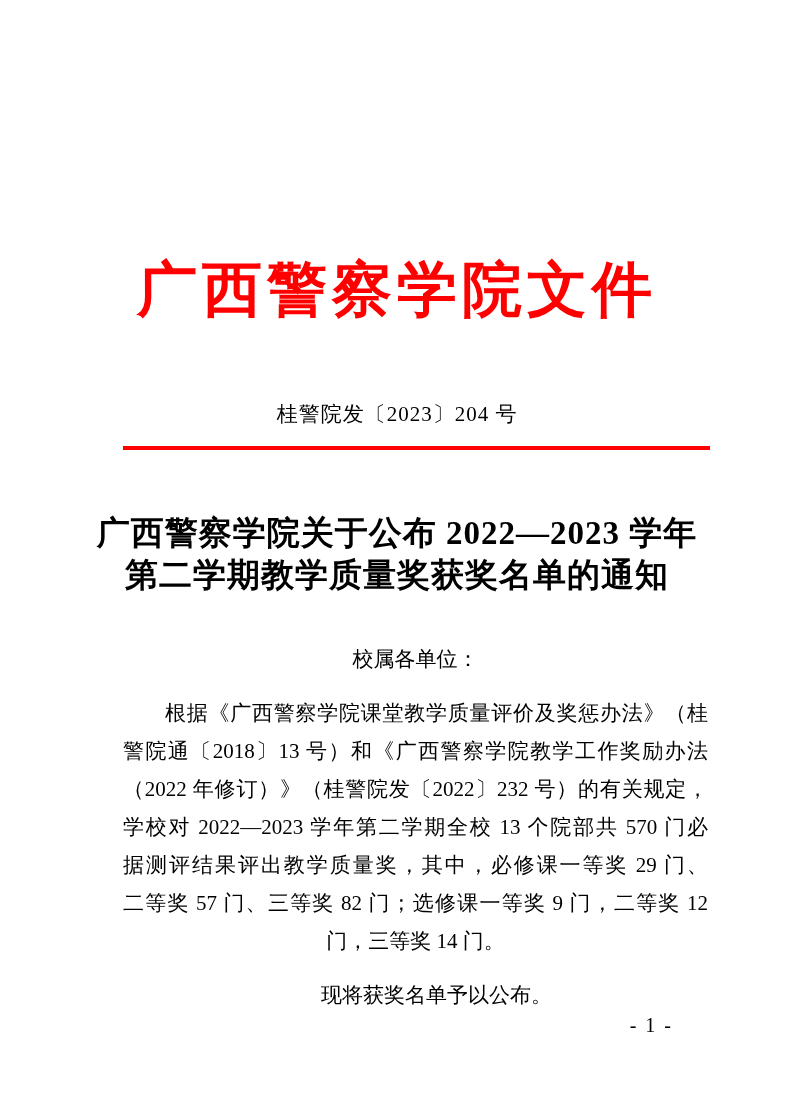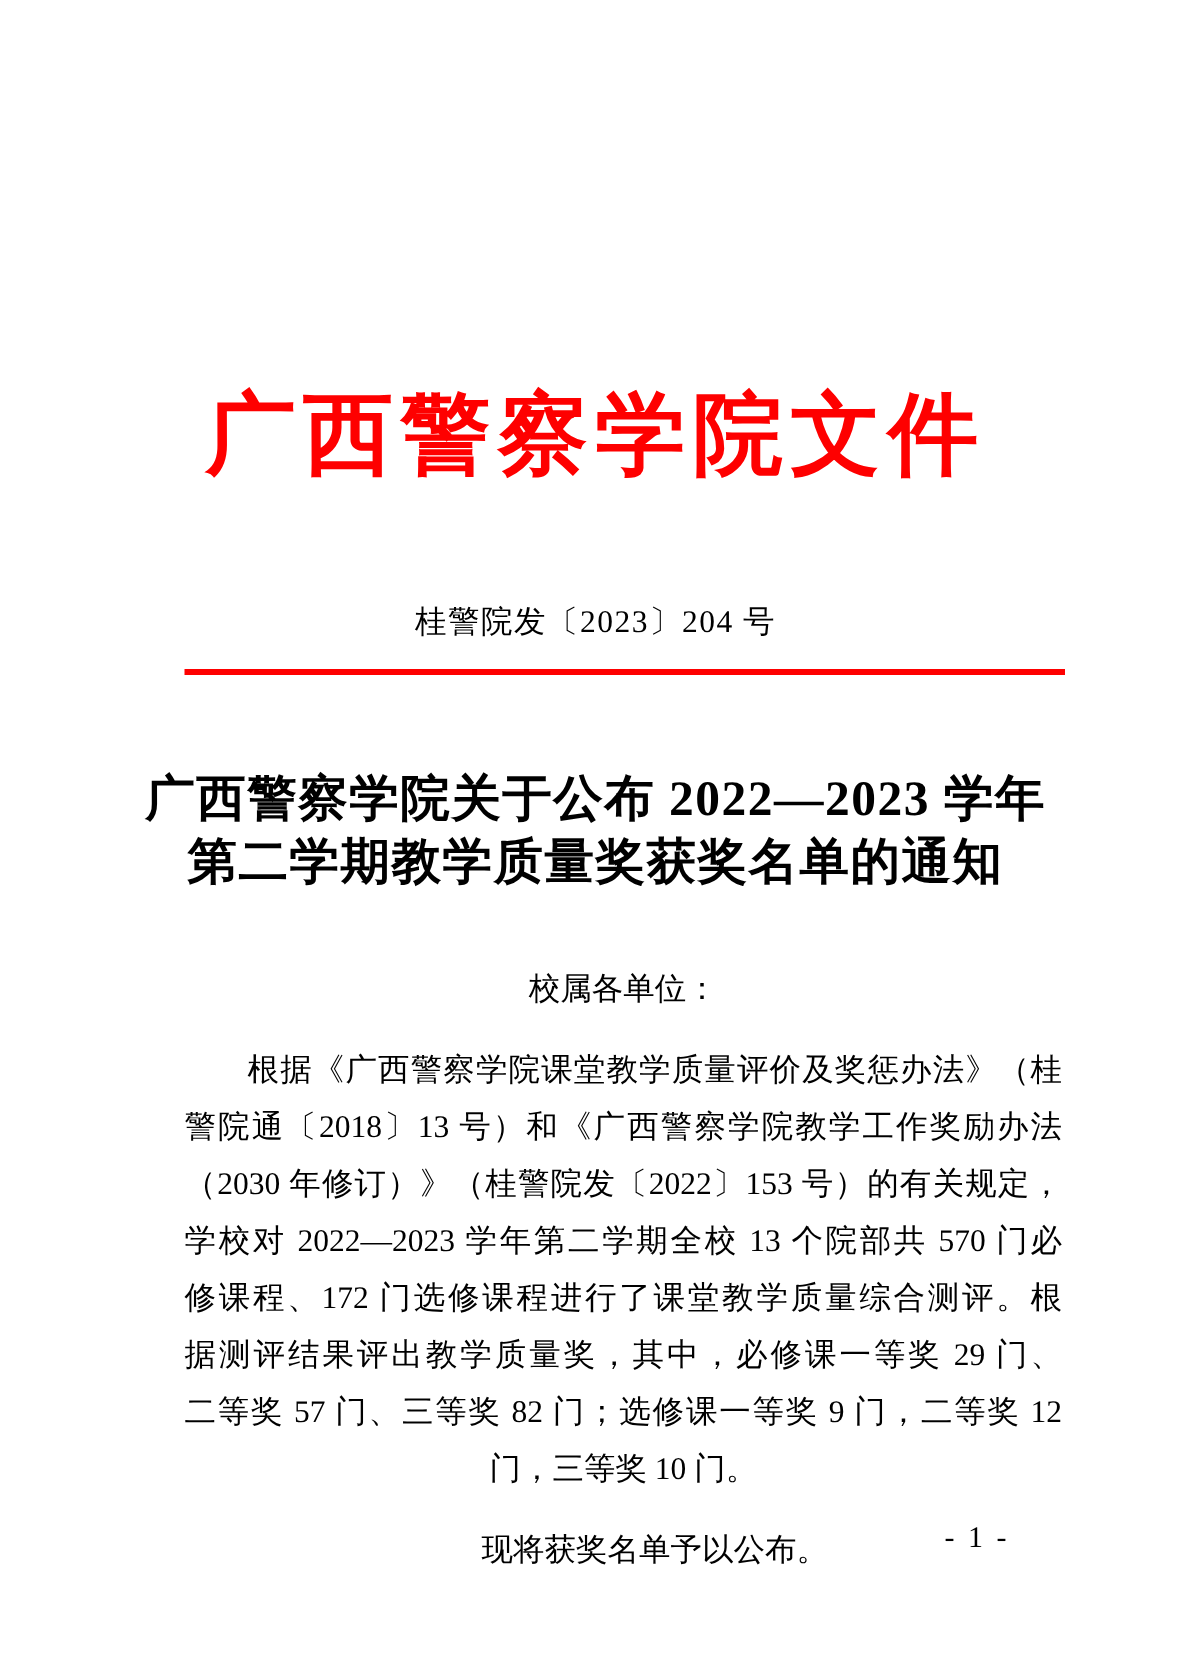--- a/index.html
+++ b/index.html
@@ -95,24 +95,23 @@
 
   <div class="notice-title">
     <div>广西警察学院关于公布 2022—2023 学年</div>
     <div>第二学期教学质量奖获奖名单的通知</div>
   </div>
 
   <div class="body-block">
     <div class="line">校属各单位：</div>
     <div class="line indent stretch">根据《广西警察学院课堂教学质量评价及奖惩办法》（桂</div>
     <div class="line stretch">警院通〔2018〕13 号）和《广西警察学院教学工作奖励办法</div>
-    <div class="line stretch">（2030 年修订）》（桂警院发〔2022〕153 号）的有关规定，</div>
+    <div class="line stretch">（2022 年修订）》（桂警院发〔2022〕232 号）的有关规定，</div>
     <div class="line stretch">学校对 2022—2023 学年第二学期全校 13 个院部共 570 门必</div>
-    <div class="line stretch">修课程、172 门选修课程进行了课堂教学质量综合测评。根</div>
     <div class="line stretch">据测评结果评出教学质量奖，其中，必修课一等奖 29 门、</div>
     <div class="line stretch">二等奖 57 门、三等奖 82 门；选修课一等奖 9 门，二等奖 12</div>
-    <div class="line">门，三等奖 10 门。</div>
+    <div class="line">门，三等奖 14 门。</div>
     <div class="line indent">现将获奖名单予以公布。</div>
   </div>
 
   <div class="page-number">- 1 -</div>
 
 </div>
 
 </body></html>

